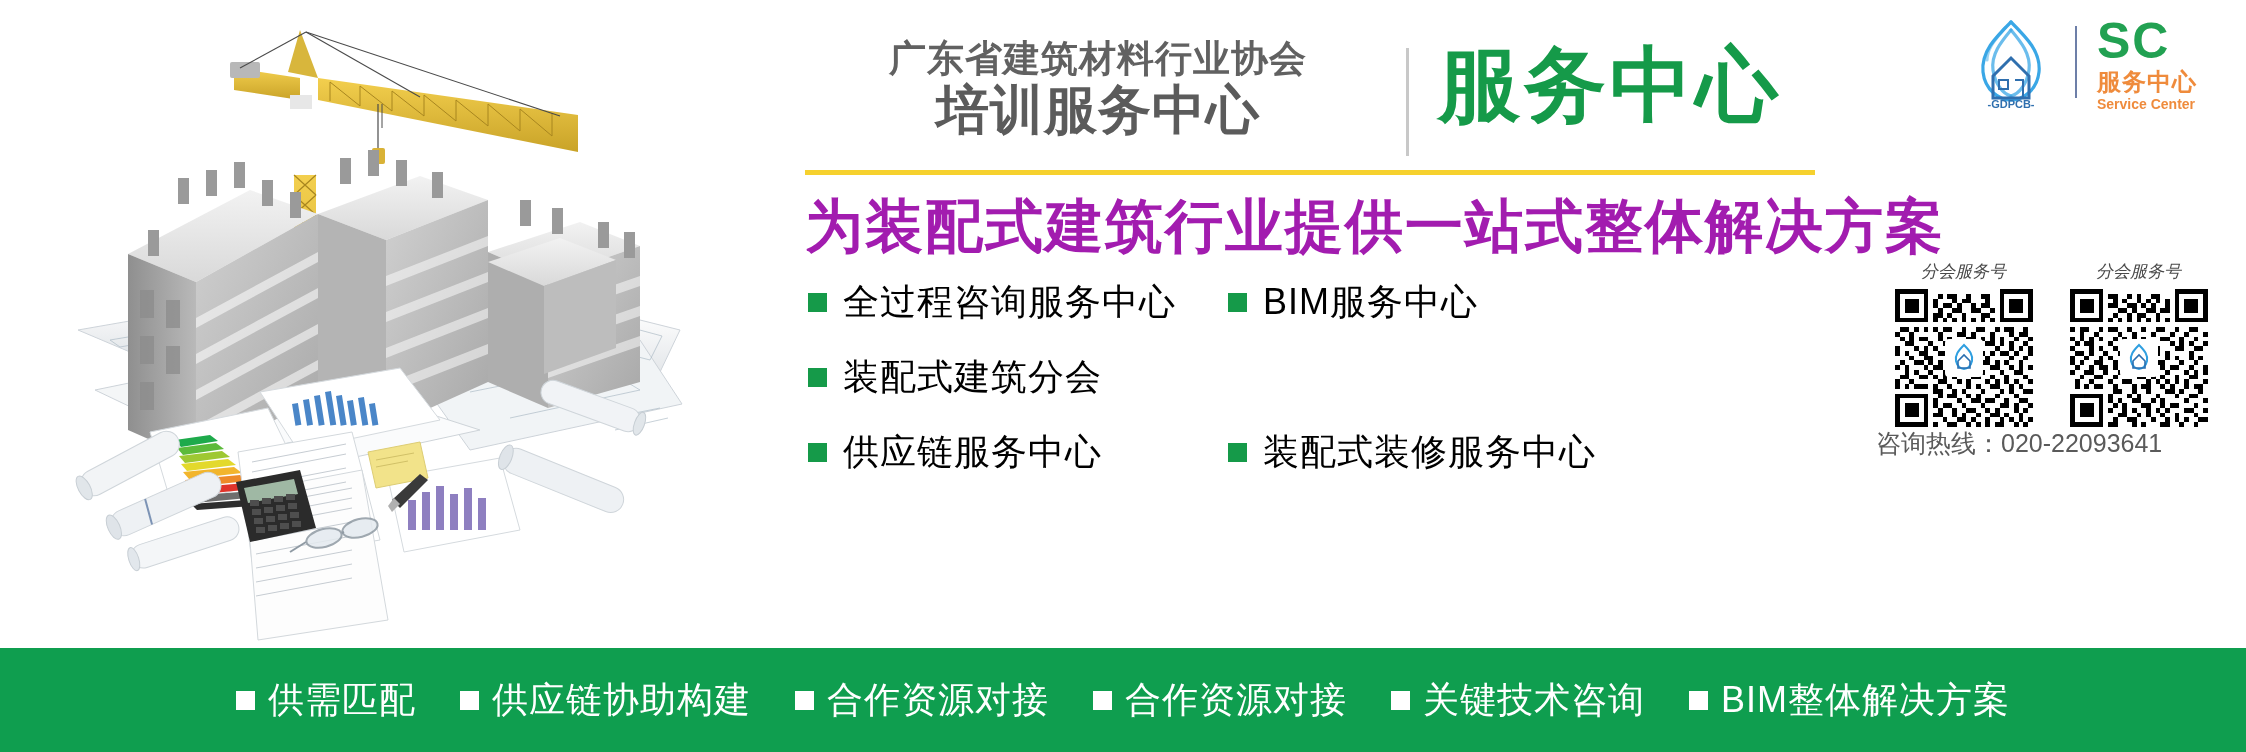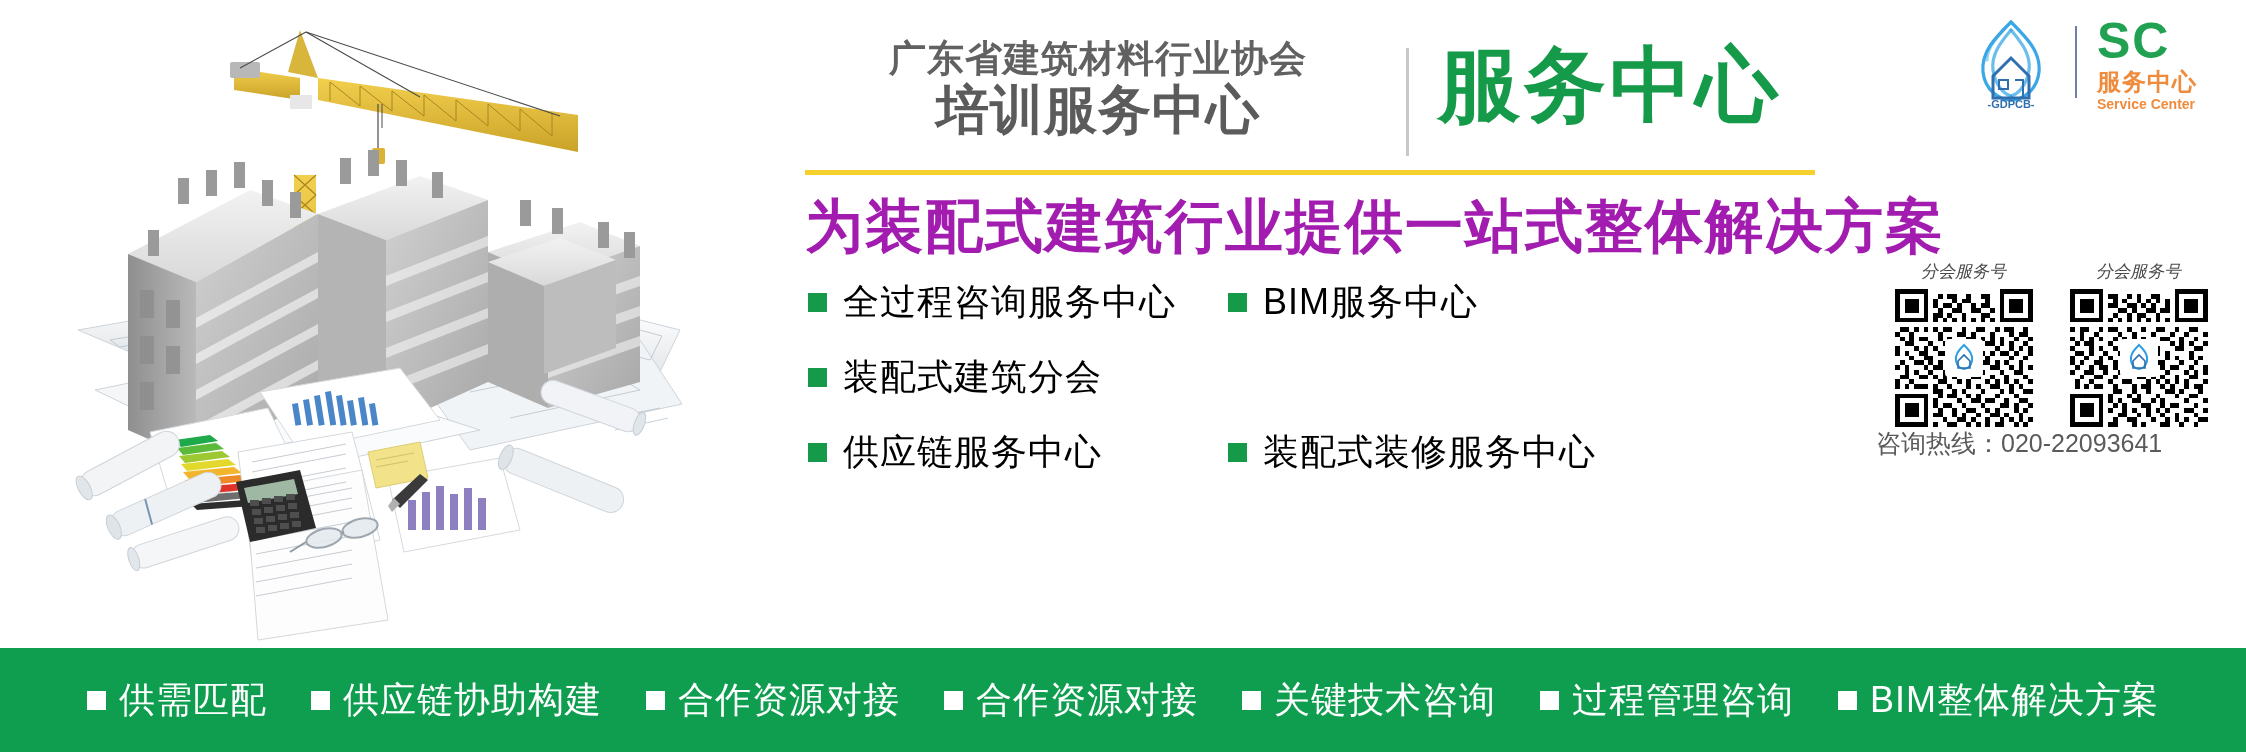--- a/index.html
+++ b/index.html
@@ -861,21 +861,17 @@
       <div class="foot-item">
         <span class="foot-sq"></span>
         <span class="foot-txt">合作资源对接</span>
       </div>
       <div class="foot-item">
         <span class="foot-sq"></span>
         <span class="foot-txt">关键技术咨询</span>
       </div>
       <div class="foot-item">
         <span class="foot-sq"></span>
-        <span class="foot-txt">过程管理咨询</span>
-      </div>
-      <div class="foot-item">
-        <span class="foot-sq"></span>
         <span class="foot-txt">BIM整体解决方案</span>
       </div>
     </div>
   </div>
 </div>
 
 </body></html>

